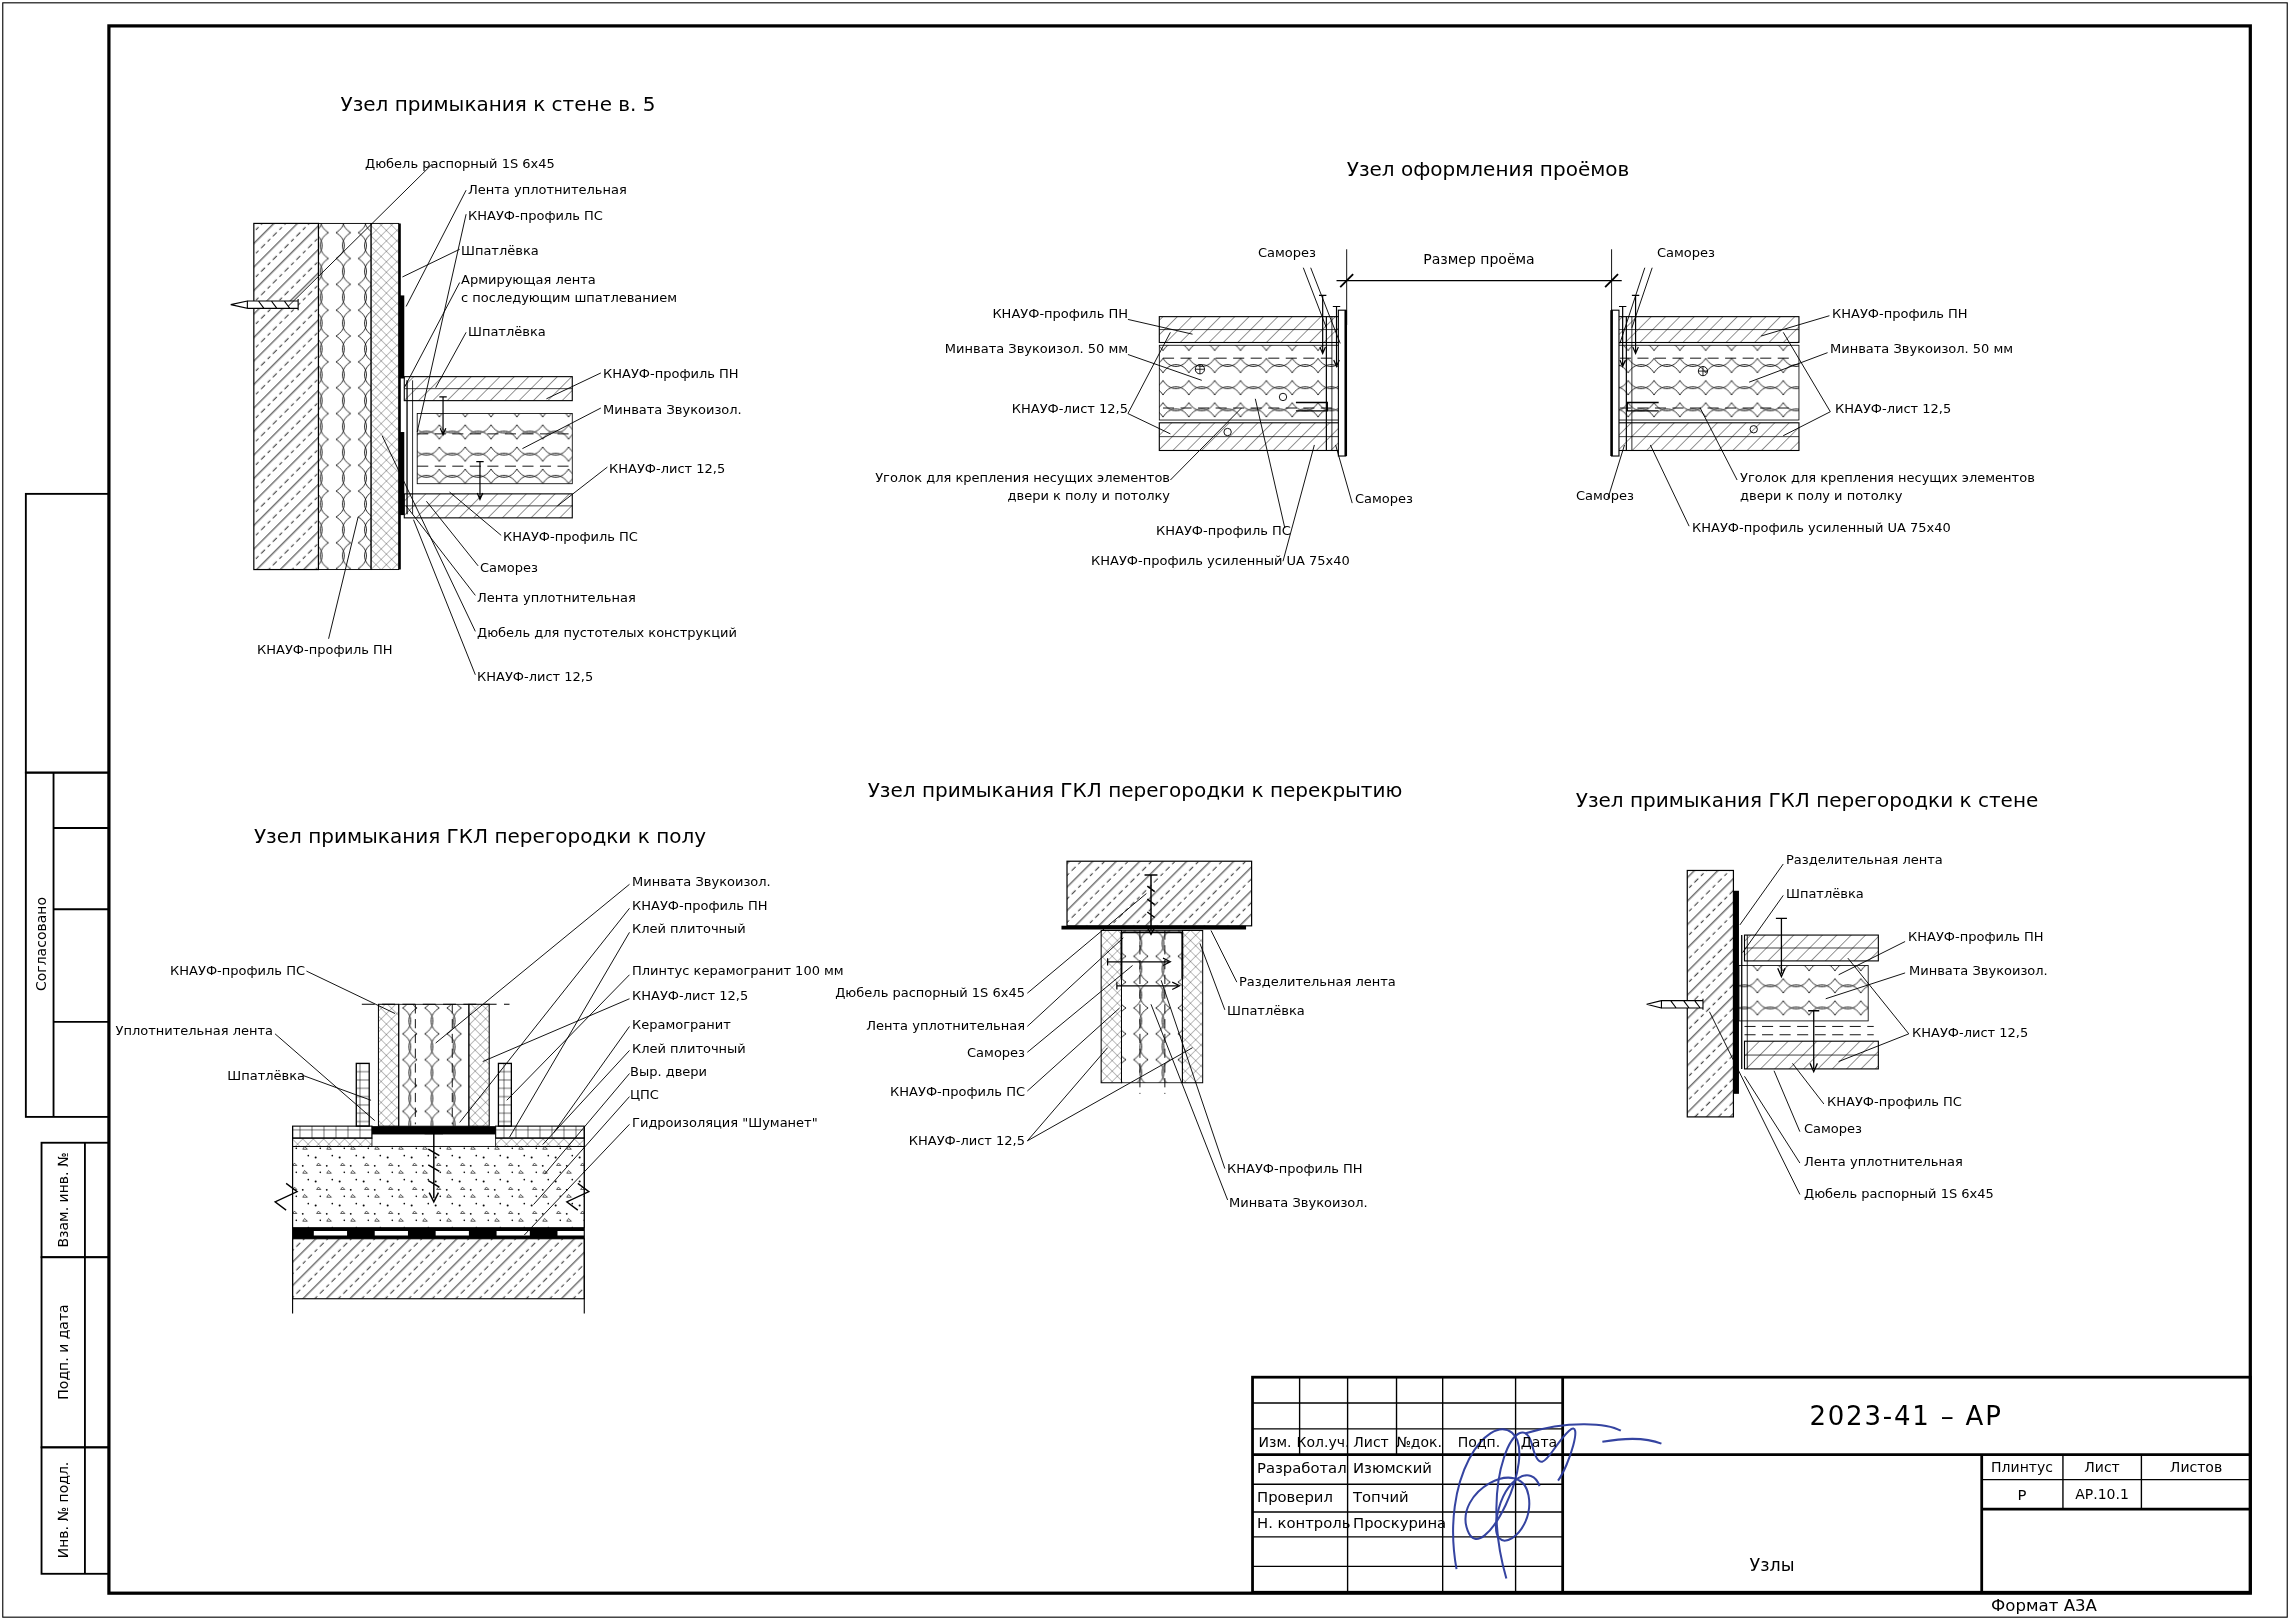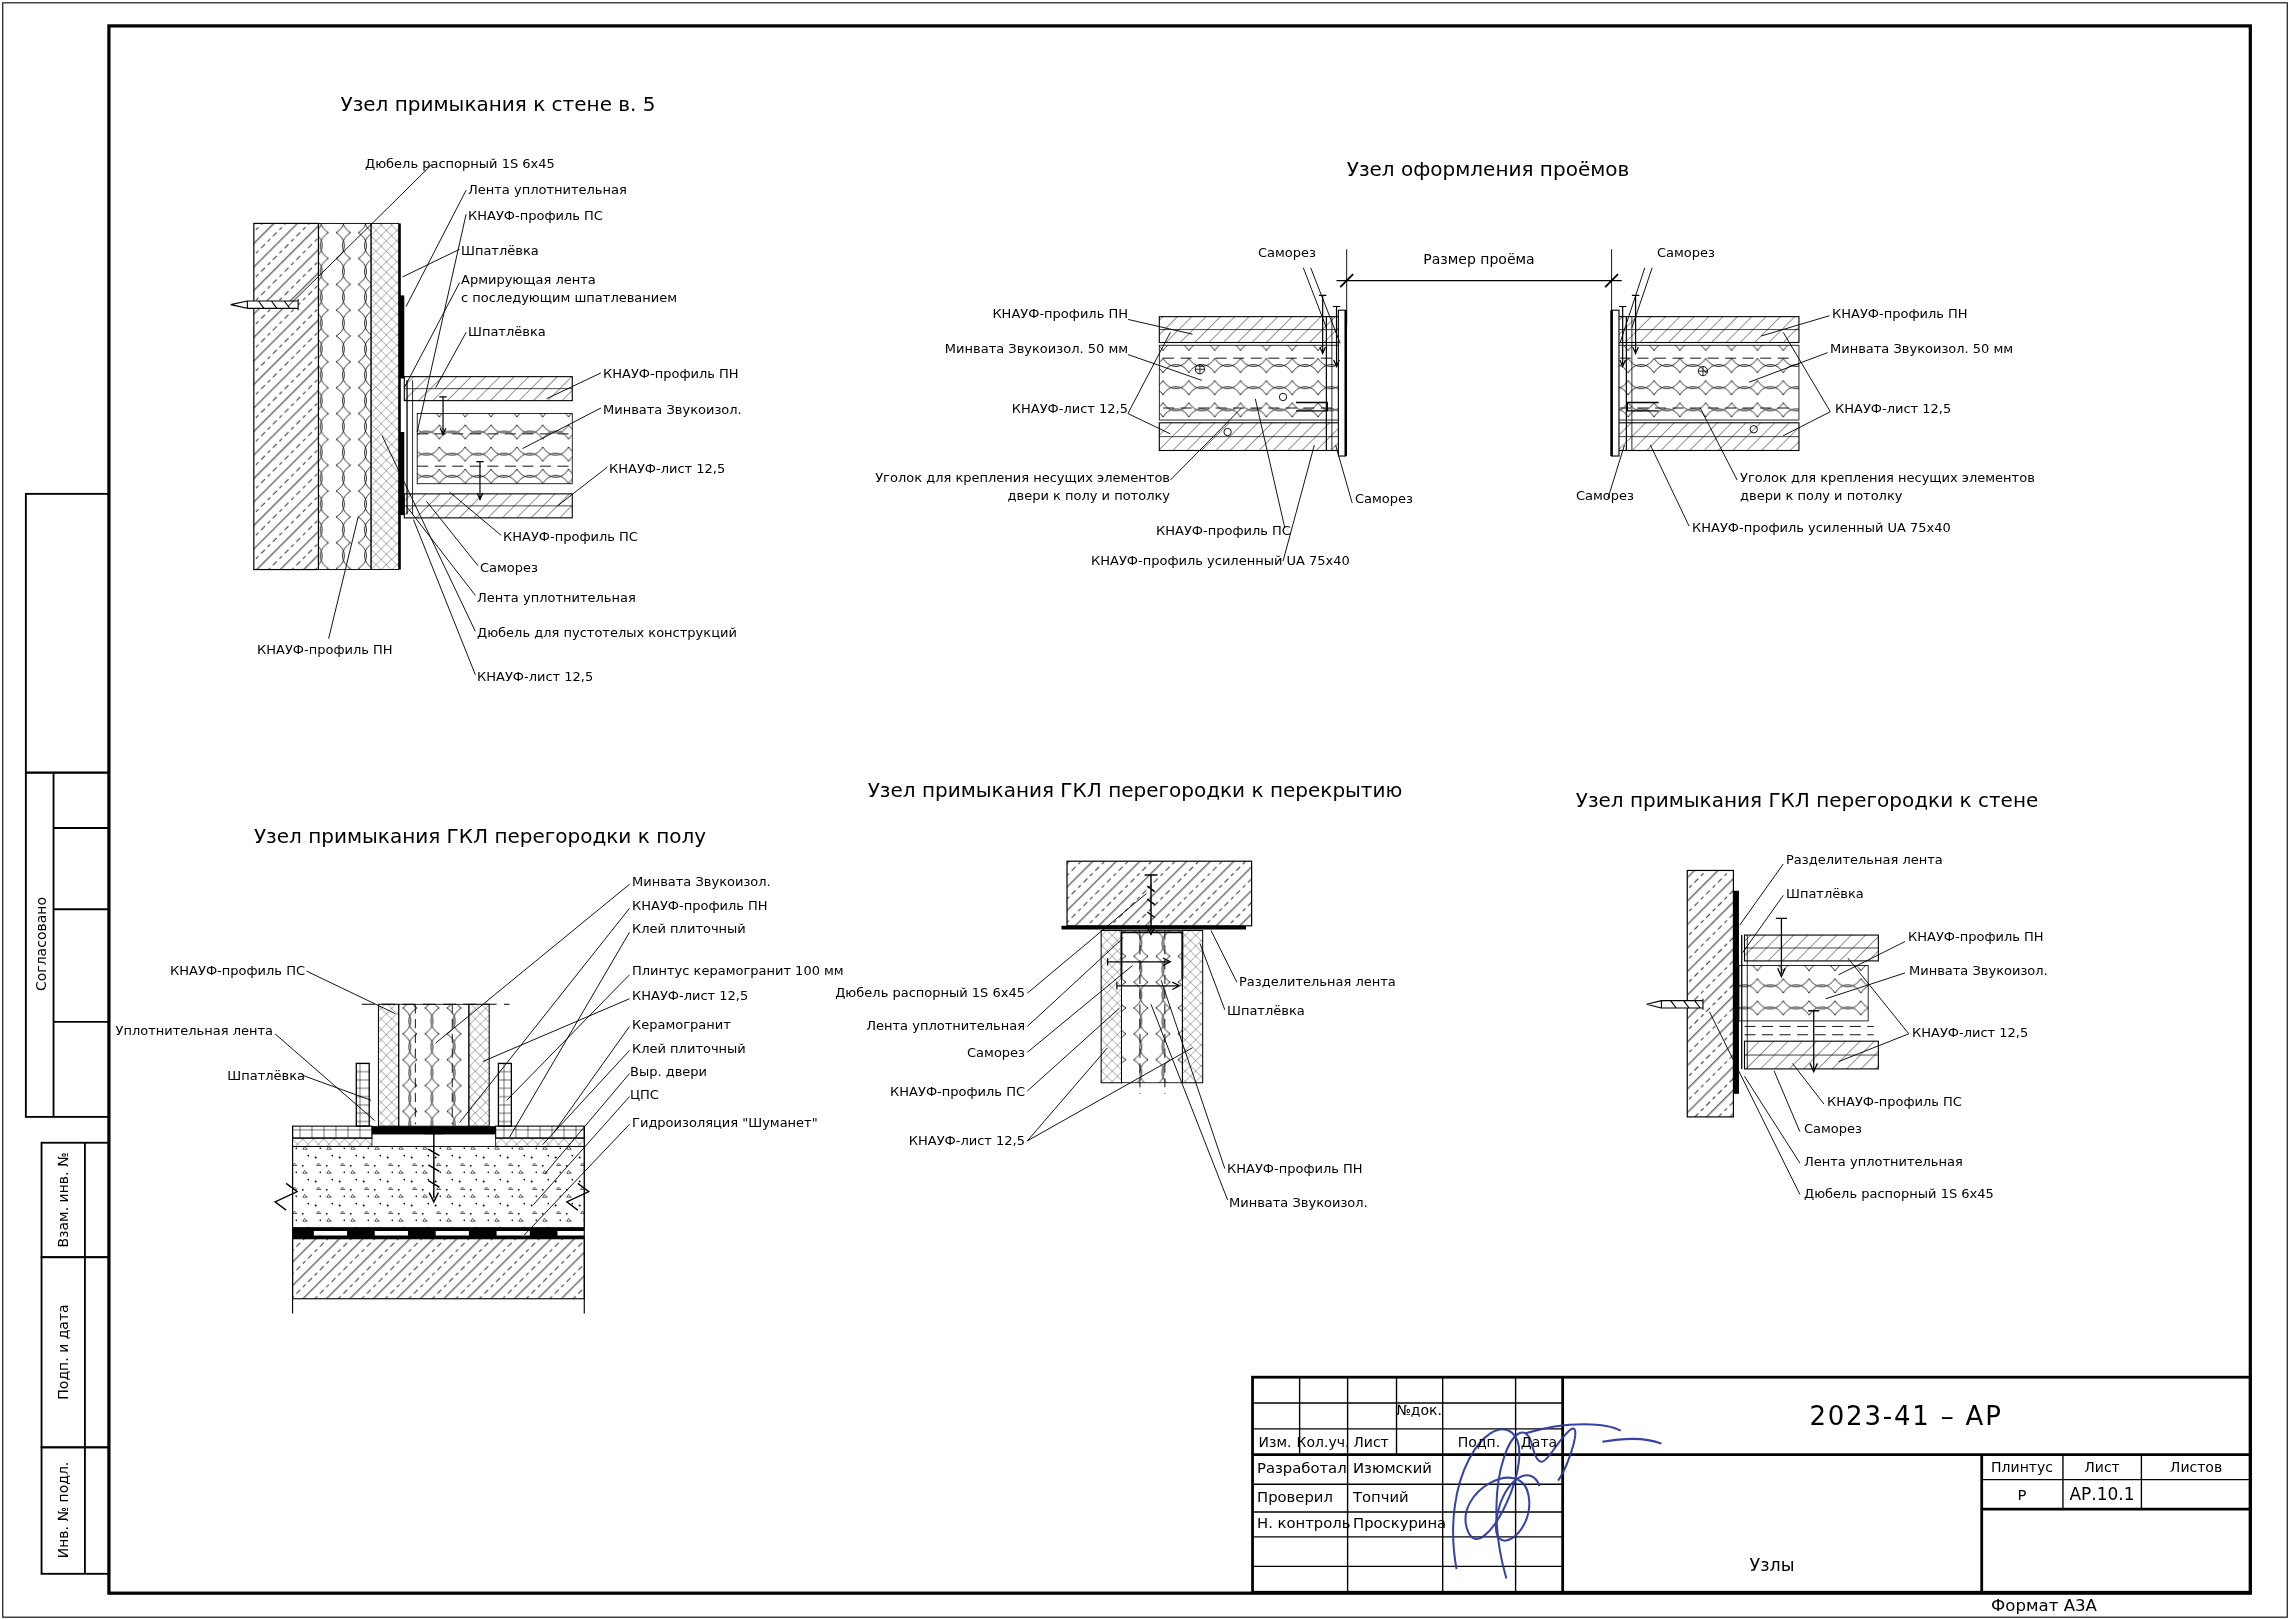--- a/index.html
+++ b/index.html
@@ -379,38 +379,38 @@
   <div class="lbl" style="left:1909px;top:962px;">Минвата Звукоизол.</div>
   <div class="lbl" style="left:1912px;top:1024px;">КНАУФ-лист 12,5</div>
   <div class="lbl" style="left:1827px;top:1093px;">КНАУФ-профиль ПС</div>
   <div class="lbl" style="left:1804px;top:1120px;">Саморез</div>
   <div class="lbl" style="left:1804px;top:1153px;">Лента уплотнительная</div>
   <div class="lbl" style="left:1804px;top:1185px;">Дюбель распорный 1S 6х45</div>
 
   <div class="tbc" style="left:1275px;top:1442px;">Изм.</div>
   <div class="tbc" style="left:1323px;top:1442px;">Кол.уч.</div>
   <div class="tbc" style="left:1371px;top:1442px;">Лист</div>
-  <div class="tbc" style="left:1419px;top:1410px;text-align:right;">№док.</div>
+  <div class="tbc" style="left:1419px;top:1442px;text-align:right;">№док.</div>
   <div class="tbc" style="left:1479px;top:1442px;text-align:center;">Подп.</div>
   <div class="tbc" style="left:1539px;top:1442px;">Дата</div>
 
   <div class="tbl" style="left:1257px;top:1459px;">Разработал</div>
   <div class="tbl" style="left:1353px;top:1459px;">Изюмский</div>
   <div class="tbl" style="left:1257px;top:1488px;">Проверил</div>
   <div class="tbl" style="left:1353px;top:1488px;">Топчий</div>
   <div class="tbl" style="left:1257px;top:1514px;">Н. контроль</div>
   <div class="tbl" style="left:1353px;top:1514px;">Проскурина</div>
 
   <div class="code" style="left:1906px;top:1416px;">2023-41 – АР</div>
   <div class="tbc" style="left:1772px;top:1525px;font-size:17.5px;margin-top:40px;">Узлы</div>
 
   <div class="tbc" style="left:2022px;top:1467px;">Плинтус</div>
   <div class="tbc" style="left:2102px;top:1467px;">Лист</div>
   <div class="tbc" style="left:2196px;top:1467px;">Листов</div>
   <div class="tbc" style="left:2022px;top:1494px;font-size:14.8px;">Р</div>
-  <div class="tbc" style="left:2102px;top:1494px;font-size:17px;">АР.10.1</div>
+  <div class="tbc" style="left:2102px;top:1494px;font-size:14px;">АР.10.1</div>
   <div class="tbc" style="left:2196px;top:1494px;font-size:14.8px;"></div>
 
 
   <div class="fmt" style="left:2044px;top:1596px;">Формат А3А</div>
 
 </div>
 
 
 </body></html>

